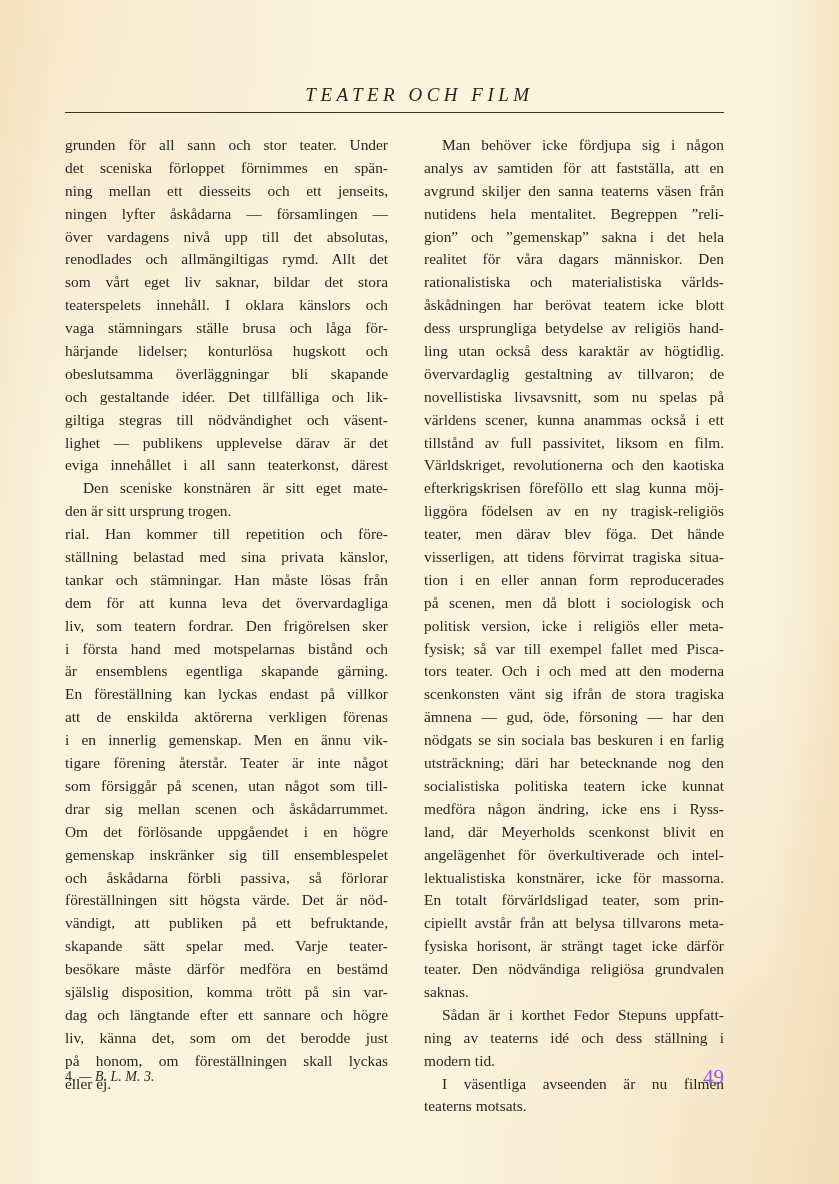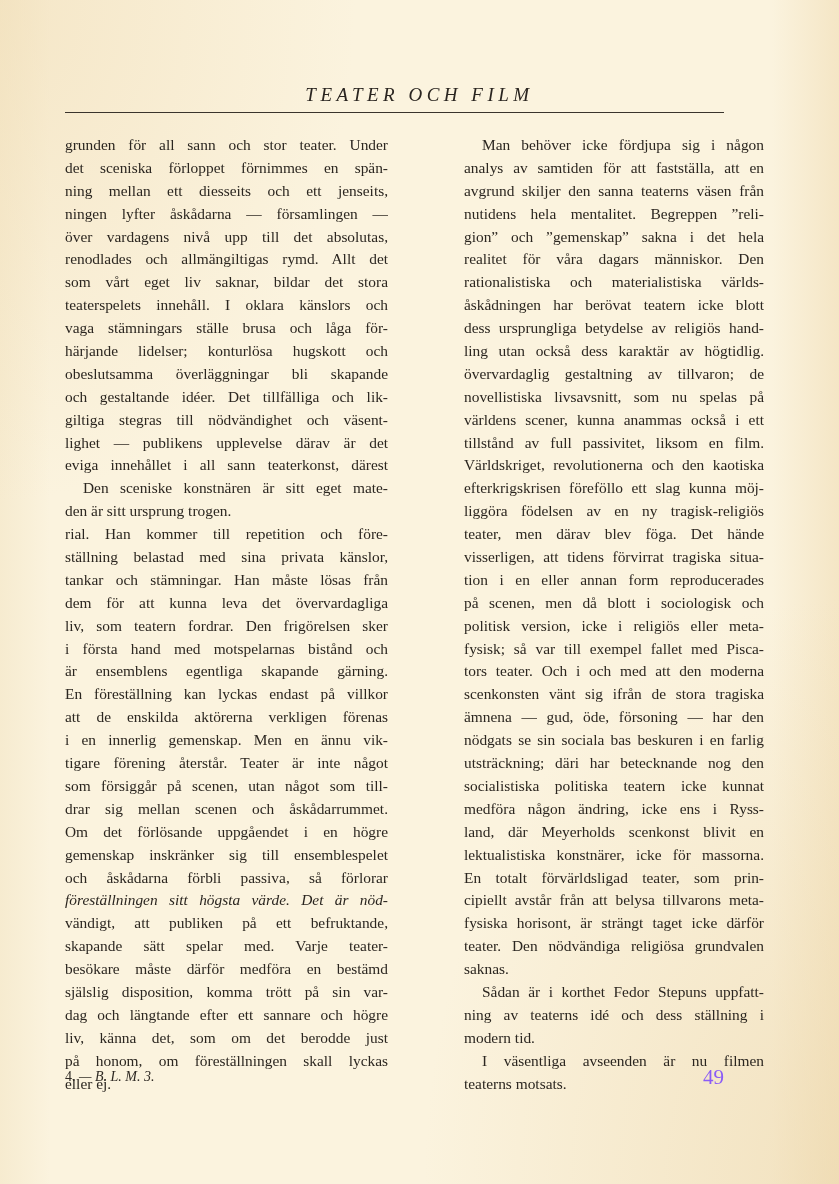--- a/index.html
+++ b/index.html
@@ -22,21 +22,21 @@
   }
   .head-rule {
     position: absolute; top: 96px; left: 65px; width: 659px;
     height: 0; border-top: 1.6px solid #3a342c;
   }
   .col {
     position: absolute; top: 118px; font-size: 15.4px; line-height: 22.9px;
     text-align: justify;
   }
   .col-left { left: 65px; width: 323px; }
-  .col-right { left: 424px; width: 300px; margin-left: 40px; }
+  .col-right { left: 424px; width: 300px; }
   .line { display: block; text-align: justify; text-align-last: justify; white-space: nowrap; height: 22.9px; }
   .line.last { text-align-last: left; }
   .line.indent { padding-left: 18px; }
   .line span { white-space: normal; }
   .footer-left {
     position: absolute; top: 1053px; left: 65px; font-size: 14px; font-style: italic; color: #2e2923;
   }
   .footer-left .num { font-style: normal; }
   .page-number {
     position: absolute; top: 1049px; left: 703px; font-size: 21px; color: #8b5cf6;
@@ -76,21 +76,21 @@
       <div class="line"><span style="white-space: nowrap; word-spacing: 0px;">är ensemblens egentliga skapande gärning.</span></div>
       <div class="line"><span style="white-space: nowrap; word-spacing: 0px;">En föreställning kan lyckas endast på villkor</span></div>
       <div class="line"><span style="white-space: nowrap; word-spacing: 0px;">att de enskilda aktörerna verkligen förenas</span></div>
       <div class="line"><span style="white-space: nowrap; word-spacing: 0px;">i en innerlig gemenskap. Men en ännu vik-</span></div>
       <div class="line"><span style="white-space: nowrap; word-spacing: 0px;">tigare förening återstår. Teater är inte något</span></div>
       <div class="line"><span style="white-space: nowrap; word-spacing: 0px;">som försiggår på scenen, utan något som till-</span></div>
       <div class="line"><span style="white-space: nowrap; word-spacing: 0px;">drar sig mellan scenen och åskådarrummet.</span></div>
       <div class="line"><span style="white-space: nowrap; word-spacing: 0px;">Om det förlösande uppgåendet i en högre</span></div>
       <div class="line"><span style="white-space: nowrap; word-spacing: 0px;">gemenskap inskränker sig till ensemblespelet</span></div>
       <div class="line"><span style="white-space: nowrap; word-spacing: 0px;">och åskådarna förbli passiva, så förlorar</span></div>
-      <div class="line"><span style="white-space: nowrap; word-spacing: 0px; font-style: italic;">föreställningen sitt högsta värde. Det är nöd-</span></div>
+      <div class="line"><span style="white-space: nowrap; word-spacing: 0px;">föreställningen sitt högsta värde. Det är nöd-</span></div>
       <div class="line"><span style="white-space: nowrap; word-spacing: 0px;">vändigt, att publiken på ett befruktande,</span></div>
       <div class="line"><span style="white-space: nowrap; word-spacing: 0px;">skapande sätt spelar med. Varje teater-</span></div>
       <div class="line"><span style="white-space: nowrap; word-spacing: 0px;">besökare måste därför medföra en bestämd</span></div>
       <div class="line"><span style="white-space: nowrap; word-spacing: 0px;">själslig disposition, komma trött på sin var-</span></div>
       <div class="line"><span style="white-space: nowrap; word-spacing: 0px;">dag och längtande efter ett sannare och högre</span></div>
       <div class="line"><span style="white-space: nowrap; word-spacing: 0px;">liv, känna det, som om det berodde just</span></div>
       <div class="line"><span style="white-space: nowrap; word-spacing: 0px;">på honom, om föreställningen skall lyckas</span></div>
       <div class="line last">eller ej.</div>
     </div>
   <div class="col col-right" id="col-right">
@@ -118,20 +118,21 @@
       <div class="line"><span style="white-space: nowrap; word-spacing: 0px;">politisk version, icke i religiös eller meta-</span></div>
       <div class="line"><span style="white-space: nowrap; word-spacing: 0px;">fysisk; så var till exempel fallet med Pisca-</span></div>
       <div class="line"><span style="white-space: nowrap; word-spacing: 0px;">tors teater. Och i och med att den moderna</span></div>
       <div class="line"><span style="white-space: nowrap; word-spacing: 0px;">scenkonsten vänt sig ifrån de stora tragiska</span></div>
       <div class="line"><span style="white-space: nowrap; word-spacing: 0px;">ämnena — gud, öde, försoning — har den</span></div>
       <div class="line"><span style="white-space: nowrap; word-spacing: 0px;">nödgats se sin sociala bas beskuren i en farlig</span></div>
       <div class="line"><span style="white-space: nowrap; word-spacing: 0px;">utsträckning; däri har betecknande nog den</span></div>
       <div class="line"><span style="white-space: nowrap; word-spacing: 0px;">socialistiska politiska teatern icke kunnat</span></div>
       <div class="line"><span style="white-space: nowrap; word-spacing: 0px;">medföra någon ändring, icke ens i Ryss-</span></div>
       <div class="line"><span style="white-space: nowrap; word-spacing: 0px;">land, där Meyerholds scenkonst blivit en</span></div>
+      <div class="line"><span style="white-space: nowrap; word-spacing: 0px;">angelägenhet för överkultiverade och intel-</span></div>
       <div class="line"><span style="white-space: nowrap; word-spacing: 0px;">lektualistiska konstnärer, icke för massorna.</span></div>
       <div class="line"><span style="white-space: nowrap; word-spacing: 0px;">En totalt förvärldsligad teater, som prin-</span></div>
       <div class="line"><span style="white-space: nowrap; word-spacing: 0px;">cipiellt avstår från att belysa tillvarons meta-</span></div>
       <div class="line"><span style="white-space: nowrap; word-spacing: 0px;">fysiska horisont, är strängt taget icke därför</span></div>
       <div class="line"><span style="white-space: nowrap; word-spacing: 0px;">teater. Den nödvändiga religiösa grundvalen</span></div>
       <div class="line last">saknas.</div>
       <div class="line indent"><span style="white-space: nowrap; word-spacing: 0px;">Sådan är i korthet Fedor Stepuns uppfatt-</span></div>
       <div class="line"><span style="white-space: nowrap; word-spacing: 0px;">ning av teaterns idé och dess ställning i</span></div>
       <div class="line last">modern tid.</div>
       <div class="line indent"><span style="white-space: nowrap; word-spacing: 0px;">I väsentliga avseenden är nu filmen</span></div>

